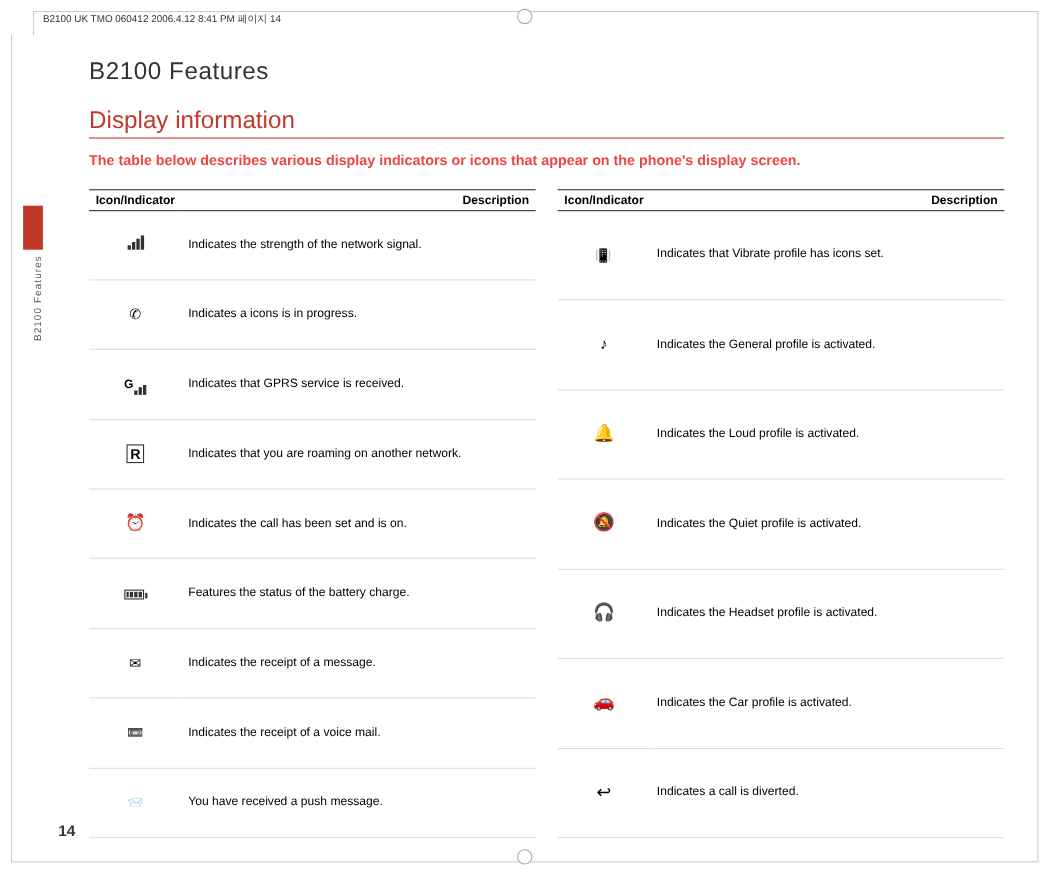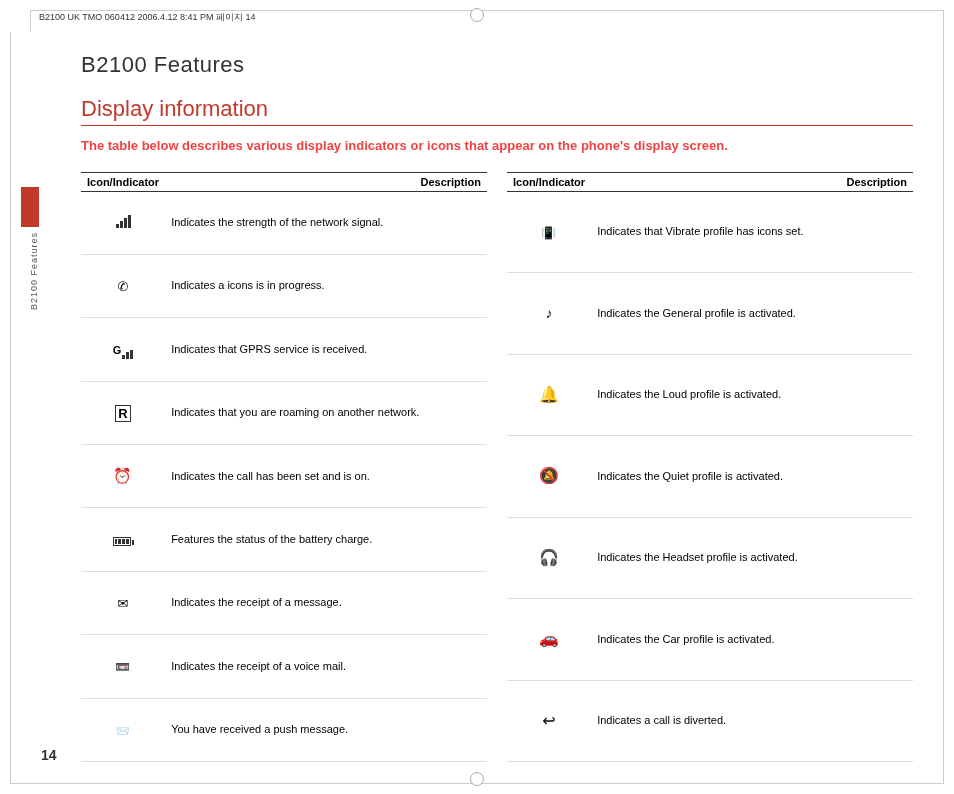--- a/index.html
+++ b/index.html
@@ -143,21 +143,21 @@
 
     .icon-table td.icon-cell {
       text-align: center;
       width: 50px;
       font-size: 16px;
     }
 
     .page-number {
       position: absolute;
       bottom: 20px;
-      left: 30px;
+      left: 42px;
       font-size: 14px;
       font-weight: bold;
       color: #333;
     }
 
     
     .signal-bars {
       display: inline-flex;
       align-items: flex-end;
       gap: 1px;

